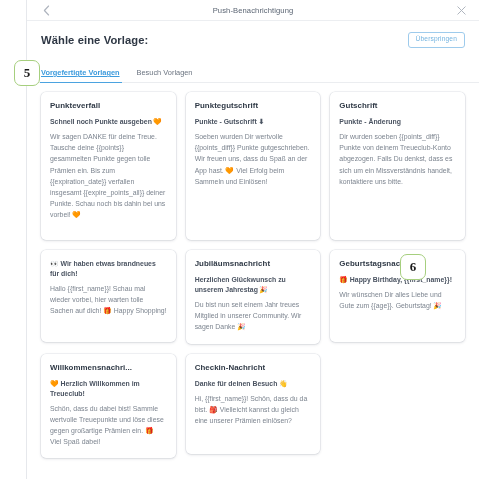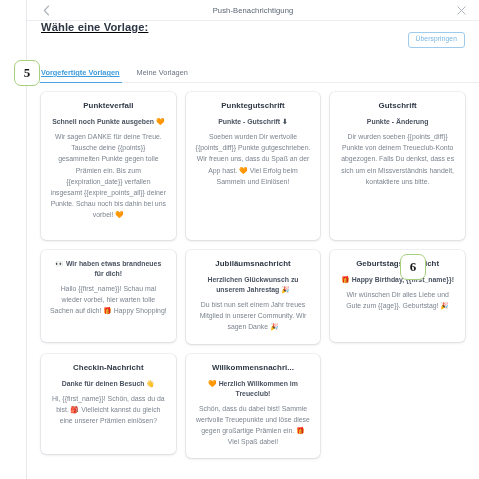--- a/index.html
+++ b/index.html
@@ -69,23 +69,22 @@
     color: #b0b6bf;
     cursor: pointer;
   }
   .close-icon svg { display: block; }
 
   
   .headrow {
     position: relative;
     flex: 0 0 38px;
     display: flex;
-    align-items: flex-start;
+    align-items: center;
     padding: 0 14px 0 14px;
-    text-decoration: underline;
   }
   .headline {
     font-size: 11.2px;
     font-weight: 700;
     color: #2e3744;
     letter-spacing: .1px;
   }
   .skip-btn {
     position: absolute;
     right: 14px;
@@ -157,21 +156,20 @@
     flex: 1 1 auto;
     padding: 9px 14px 0 14px;
     overflow: hidden;
   }
   .grid {
     display: grid;
     grid-template-columns: repeat(3, 1fr);
     column-gap: 10px;
     row-gap: 10px;
     align-items: start;
-    text-align: center;
   }
   .card {
     background: #ffffff;
     border-radius: 5px;
     box-shadow: 0 1px 3px rgba(30,40,60,.13), 0 0 0 .6px rgba(210,214,220,.55);
     padding: 9px 9px 11px 9px;
     cursor: pointer;
   }
   .card-title {
     font-size: 7.9px;
@@ -224,21 +222,21 @@
       </div>
     </div>
 
     <div class="headrow">
       <div class="headline">Wähle eine Vorlage:</div>
       <div class="skip-btn">Überspringen</div>
     </div>
 
     <div class="tabs">
       <div class="tab active">Vorgefertigte Vorlagen</div>
-      <div class="tab">Meine Vorlagen</div>
+      <div class="tab">Besuch Vorlagen</div>
     </div>
 
     <div class="grid-wrap">
       <div class="grid">
 
         <div class="card r1">
           <div class="card-title">Punkteverfall</div>
           <div class="card-sub">Schnell noch Punkte ausgeben 🧡</div>
           <div class="card-body">Wir sagen DANKE für deine Treue. Tausche deine {{points}} gesammelten Punkte gegen tolle Prämien ein. Bis zum {{expiration_date}} verfallen insgesamt {{expire_points_all}} deiner Punkte. Schau noch bis dahin bei uns vorbei! 🧡</div>
         </div>
@@ -266,31 +264,31 @@
           <div class="card-body">Du bist nun seit einem Jahr treues Mitglied in unserer Community. Wir sagen Danke 🎉</div>
         </div>
 
         <div class="card r2">
           <div class="card-title">Geburtstagsnachricht</div>
           <div class="card-sub">🎁 Happy Birthday, {{first_name}}!</div>
           <div class="card-body">Wir wünschen Dir alles Liebe und Gute zum {{age}}. Geburtstag! 🎉</div>
         </div>
 
         <div class="card r3">
+          <div class="card-title">Willkommensnachri...</div>
+          <div class="card-sub">🧡 Herzlich Willkommen im Treueclub!</div>
+          <div class="card-body">Schön, dass du dabei bist! Sammle wertvolle Treuepunkte und löse diese gegen großartige Prämien ein. 🎁 Viel Spaß dabei!</div>
+        </div>
+
+        <div class="card r3">
           <div class="card-title">Checkin-Nachricht</div>
           <div class="card-sub">Danke für deinen Besuch 👋</div>
           <div class="card-body">Hi, {{first_name}}! Schön, dass du da bist. 🎒 Vielleicht kannst du gleich eine unserer Prämien einlösen?</div>
         </div>
 
-        <div class="card r3">
-          <div class="card-title">Willkommensnachri...</div>
-          <div class="card-sub">🧡 Herzlich Willkommen im Treueclub!</div>
-          <div class="card-body">Schön, dass du dabei bist! Sammle wertvolle Treuepunkte und löse diese gegen großartige Prämien ein. 🎁 Viel Spaß dabei!</div>
-        </div>
-
       </div>
     </div>
   </div>
 
   <div class="badge" id="badge-5">5</div>
   <div class="badge" id="badge-6">6</div>
 
 </div>
 
 </body></html>

